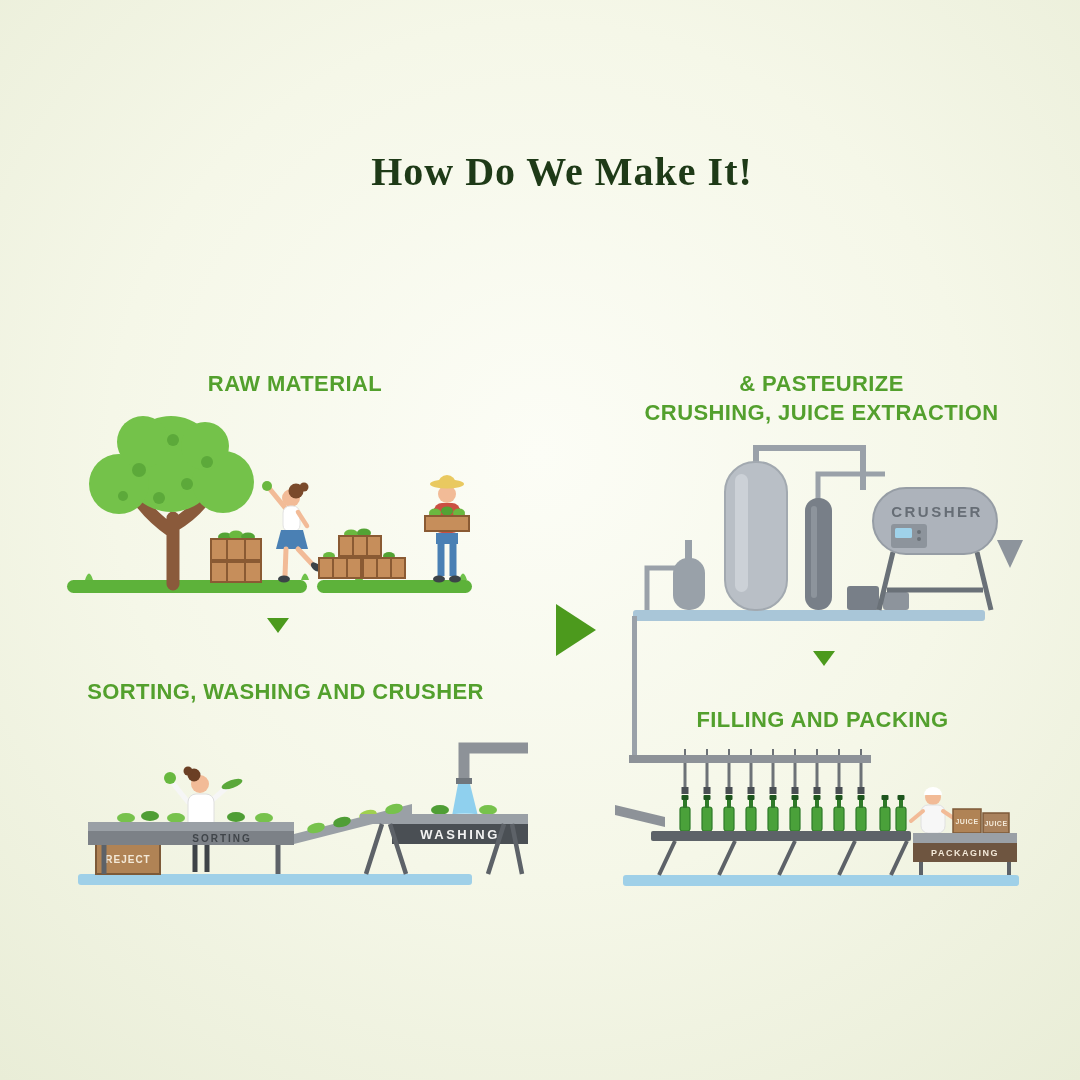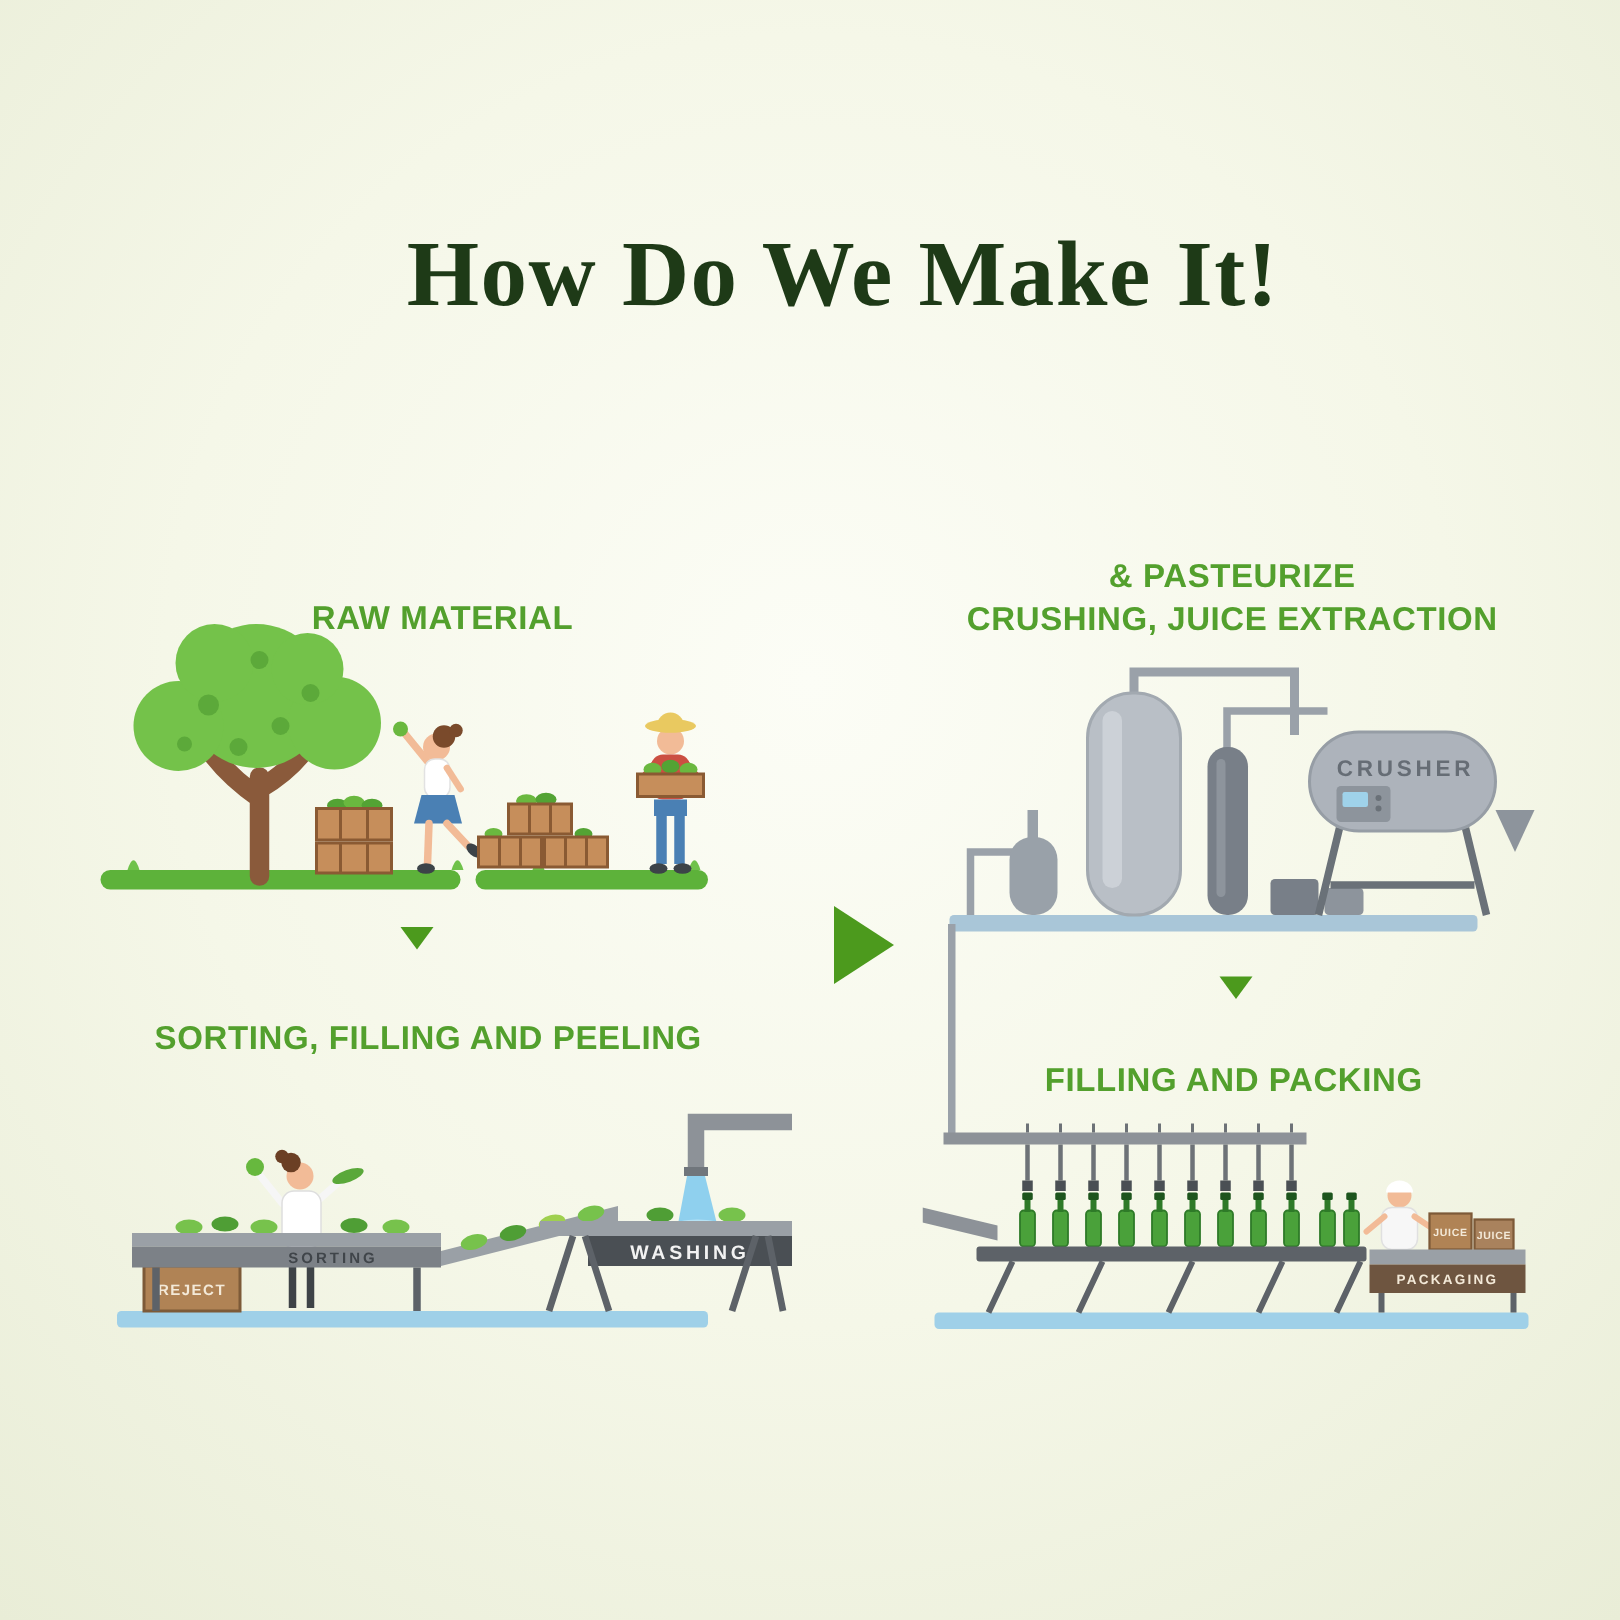--- a/index.html
+++ b/index.html
@@ -4,28 +4,28 @@
 <style>
   * { margin:0; padding:0; box-sizing:border-box; }
   html,body { width:1080px; height:1080px; }
   body { font-family:"Liberation Sans", sans-serif; }
   .canvas {
     position:relative; width:1080px; height:1080px; overflow:hidden;
     background: radial-gradient(circle at 50% 42%, #fcfdf6 0%, #f5f7e8 52%, #e9edd7 100%);
   }
   .title {
     position:absolute; top:148px; left:0; width:100%; text-align:center;
-    font-family:"Liberation Serif", serif; font-weight:700; font-size:62px;
+    font-family:"Liberation Serif", serif; font-weight:700; font-size:40px;
     color:#1e3a17; letter-spacing:1px;padding-left:44px;
   }
   .heading {
     position:absolute; text-align:center; color:#53a02d;
     font-weight:700; font-size:22px; letter-spacing:0.4px;
   }
-  .h-raw   { left:60px;  top:371px; width:470px;margin-top:28px; }
+  .h-raw   { left:60px;  top:371px; width:470px; }
   .h-sort  { left:48px;  top:679px; width:475px; }
   .h-crush { left:618px; top:369px; width:407px; line-height:29px; }
   .h-fill  { left:620px; top:707px; width:405px; }
   .illus { position:absolute; }
   .i-raw   { left:55px;  top:406px; width:470px; height:200px; }
   .i-sort  { left:60px;  top:722px; width:470px; height:170px; }
   .i-crush { left:625px; top:440px; width:400px; height:200px; }
   .i-fill  { left:615px; top:745px; width:410px; height:150px; }
   .arrow-down {
     position:absolute; width:0; height:0;
@@ -131,21 +131,21 @@
       <rect x="381" y="127" width="22" height="11" fill="#4a80b4"></rect>
       <line x1="386" y1="138" x2="386" y2="170" stroke="#4a80b4" stroke-width="7"></line>
       <line x1="398" y1="138" x2="398" y2="170" stroke="#4a80b4" stroke-width="7"></line>
       <ellipse cx="384" cy="173" rx="6" ry="3.5" fill="#3c4348"></ellipse>
       <ellipse cx="400" cy="173" rx="6" ry="3.5" fill="#3c4348"></ellipse>
     </g>
   </svg>
 
   <div class="arrow-down a1"></div>
 
-  <div class="heading h-sort">SORTING, FILLING AND PEELING</div>
+  <div class="heading h-sort">SORTING, WASHING AND CRUSHER</div>
 
   <svg class="illus i-sort" viewBox="0 0 470 170">
     <rect x="18" y="152" width="394" height="11" rx="3" fill="#9fd0e8"></rect>
     <g>
       <path d="M468 26 L404 26 L404 58" stroke="#8d9298" stroke-width="11" fill="none"></path>
       <rect x="396" y="56" width="16" height="6" fill="#70767c"></rect>
     </g>
     <polygon points="398,62 410,62 418,94 392,94" fill="#8fd0ee"></polygon>
     <ellipse cx="405" cy="95" rx="16" ry="4" fill="#b5e2f5"></ellipse>
     <g>

